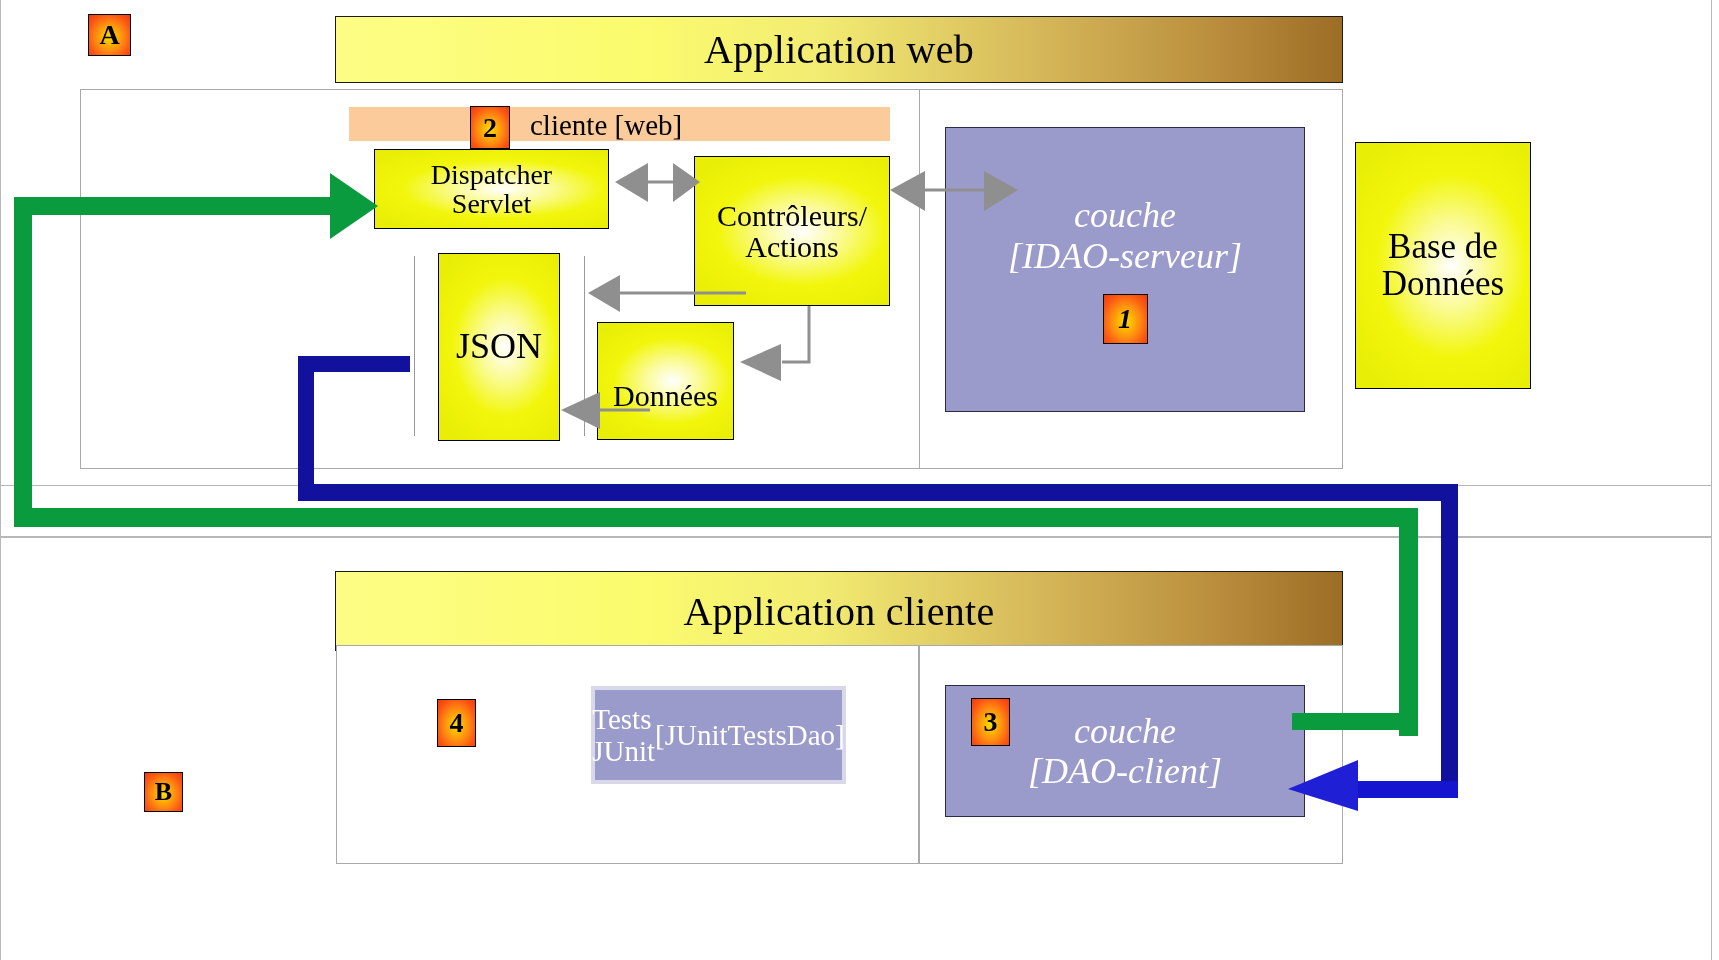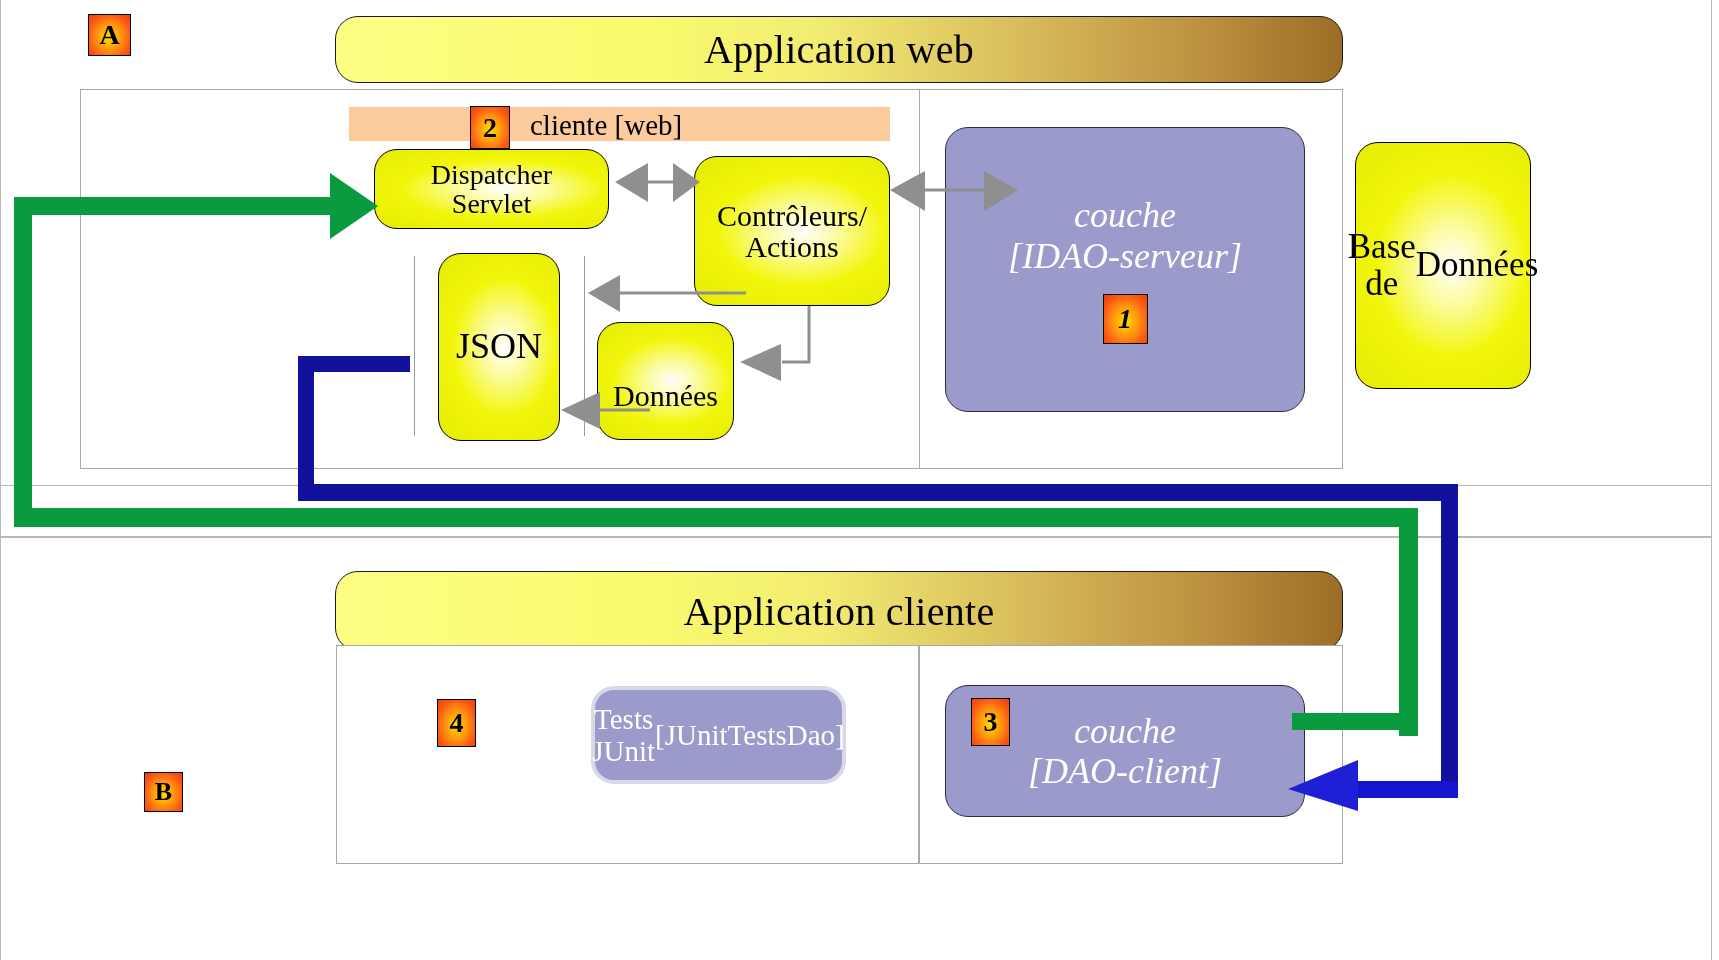--- a/index.html
+++ b/index.html
@@ -1,21 +1,21 @@
 <!DOCTYPE html>
 <html><head>
 <meta charset="utf-8">
 <style>
   html,body{margin:0;padding:0;background:#ffffff;}
   body{font-family:"Liberation Serif",serif;}
   #stage{position:relative;width:1719px;height:960px;overflow:hidden;background:#fff;}
 
   
   .abs{position:absolute;box-sizing:border-box;}
-  .ctr{display:flex;align-items:center;justify-content:center;text-align:center;border-radius:23px;}
+  .ctr{display:flex;align-items:center;justify-content:center;text-align:left;}
 
   
   .frame{border:1px solid #b8b8b8;background:transparent;}
   .hline{background:#b8b8b8;height:1px;}
 
   
   .banner{
     border:1px solid #1a1a1a;
     background:linear-gradient(to right,#fdfd85 0%,#fbfb6e 30%,#f2ec72 48%,#d8bc5c 68%,#b98c3c 88%,#9c6d26 100%);
     color:#000;font-size:40px;letter-spacing:.3px;
@@ -115,21 +115,21 @@
   <div class="abs gsep" style="left:584px;top:256px;height:180px;"></div>
 
   <div class="abs pbox ctr" style="left:945px;top:127px;width:360px;height:285px;flex-direction:column;font-size:36px;">
     <span>couche</span>
     <span>[IDAO-serveur]</span>
     <div class="badge" style="width:43px;height:48px;font-size:28px;margin-top:18px;">
       <span>1</span>
     </div>
   </div>
 
-  <div class="abs ybox ctr" style="left:1355px;top:142px;width:176px;height:247px;flex-direction:row;font-size:35px;">
+  <div class="abs ybox ctr" style="left:1355px;top:142px;width:176px;height:247px;flex-direction:column;font-size:35px;">
     <span>Base de</span>
     <span>Données</span>
   </div>
 
   <div class="abs banner ctr" style="left:335px;top:571px;width:1008px;height:80px;">
     <span>Application cliente</span>
   </div>
 
   <div class="abs panel" style="left:336px;top:645px;width:583px;height:219px;"></div>
   <div class="abs panel" style="left:919px;top:645px;width:424px;height:219px;"></div>

